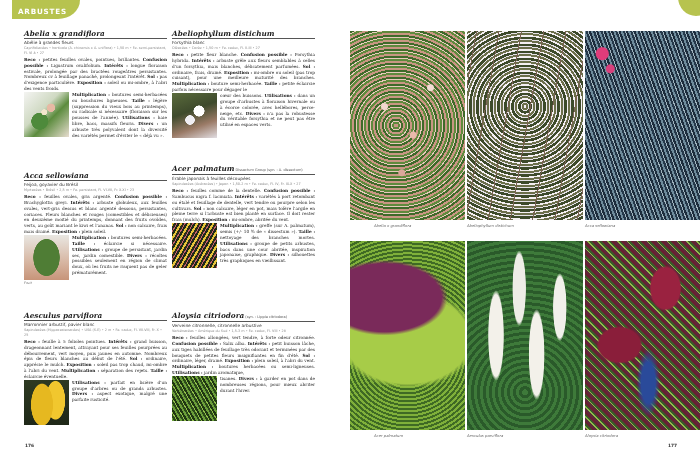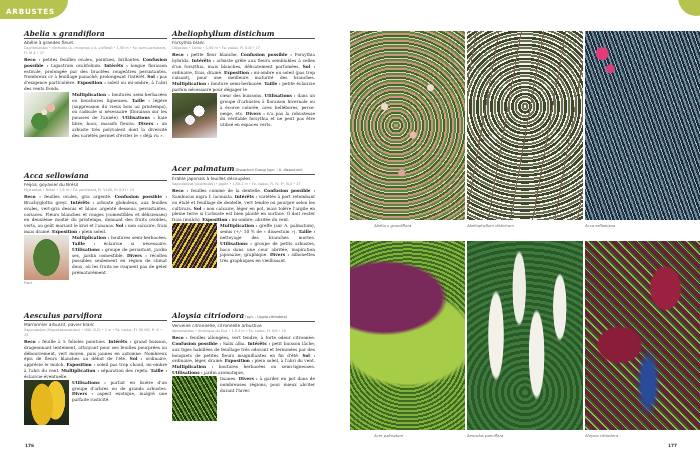--- a/index.html
+++ b/index.html
@@ -3,21 +3,21 @@
 <meta charset="utf-8">
 <style>
   * { box-sizing: border-box; margin: 0; padding: 0; }
   html, body { width: 700px; height: 458px; overflow: hidden; background: #ffffff; }
   body { position: relative; font-family: "DejaVu Serif", serif; color: #2a2a2a; }
 
   .spread { position: absolute; left: 0; top: 0; width: 700px; height: 458px; background: #fff; }
   .page-left { position: absolute; left: 0; top: 0; width: 340px; height: 458px; background: #fff; }
   .page-right { position: absolute; left: 340px; top: 0; width: 360px; height: 458px; background: #fff; }
 
-  .section-tab { position: absolute; left: 0; top: 0; width: 68px; height: 19px; background: #b7c34f;
+  .section-tab { position: absolute; left: 12px; top: 0; width: 68px; height: 19px; background: #b7c34f;
     border-bottom-right-radius: 22px 19px; }
   .section-tab span { position: absolute; left: 6px; top: 7px; font-family: "DejaVu Sans", sans-serif;
     font-size: 7.2px; font-weight: bold; color: #fff; letter-spacing: 0.8px; }
   .corner-circle { position: absolute; right: -14px; top: -22px; width: 36px; height: 38px;
     background: #b7c34f; border-radius: 50%; }
 
   .entry { position: absolute; font-size: 4.3px; line-height: 5.8px; color: #2b2b2b; }
   .entry .name-row { border-bottom: 0.7px solid #555; padding-bottom: 0.5px; margin-bottom: 1px; white-space: nowrap; }
   .entry .latin { font-family: "DejaVu Serif", serif; font-style: italic; font-weight: bold; font-size: 7.3px; color: #1d1d1d; }
   .entry .syn { font-family: "DejaVu Sans", sans-serif; font-size: 3.5px; color: #555; margin-left: 1px; }

